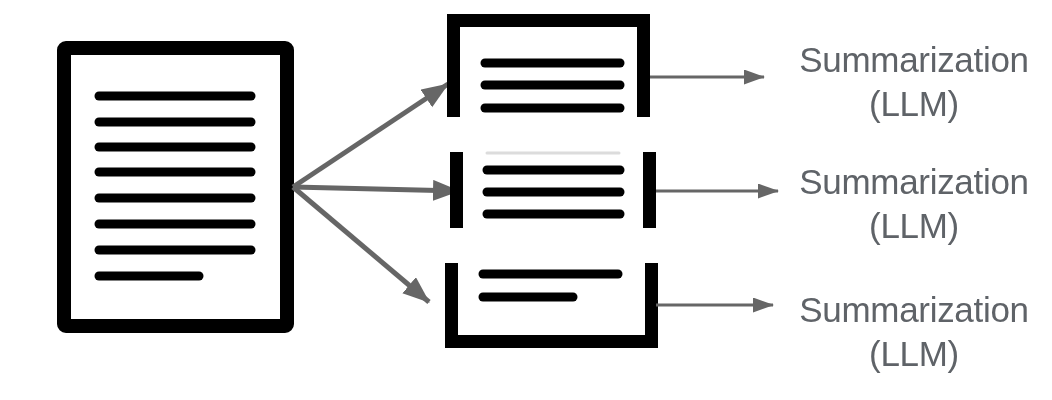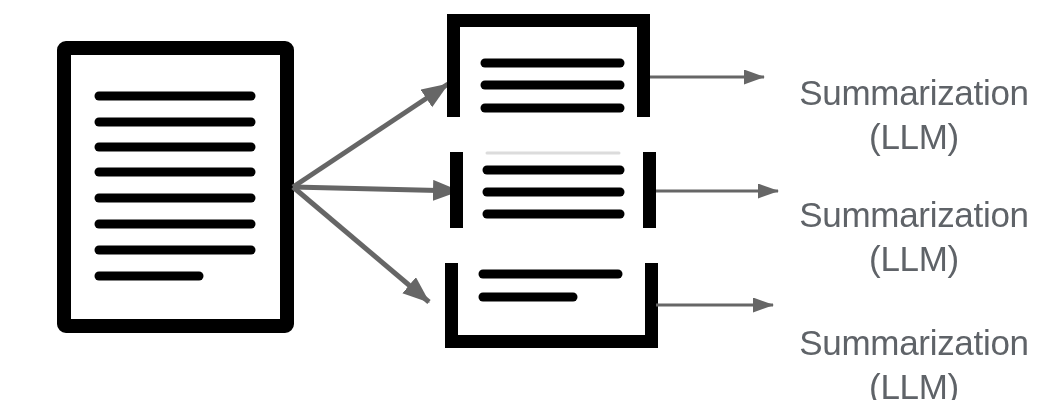--- a/index.html
+++ b/index.html
@@ -29,21 +29,20 @@
   .summ-label{
     position:absolute;
     left:783px;
     width:262px;
     text-align:center;
     color:var(--label);
     font-size:35px;
     line-height:44px;
     letter-spacing:-0.3px;
     white-space:nowrap;
-    margin-top:33px;
   }
   .summ-label-1{top:38px;}
   .summ-label-2{top:160px;}
   .summ-label-3{top:288px;}
 </style>
 </head>
 <body>
 
 <div class="canvas">
 

